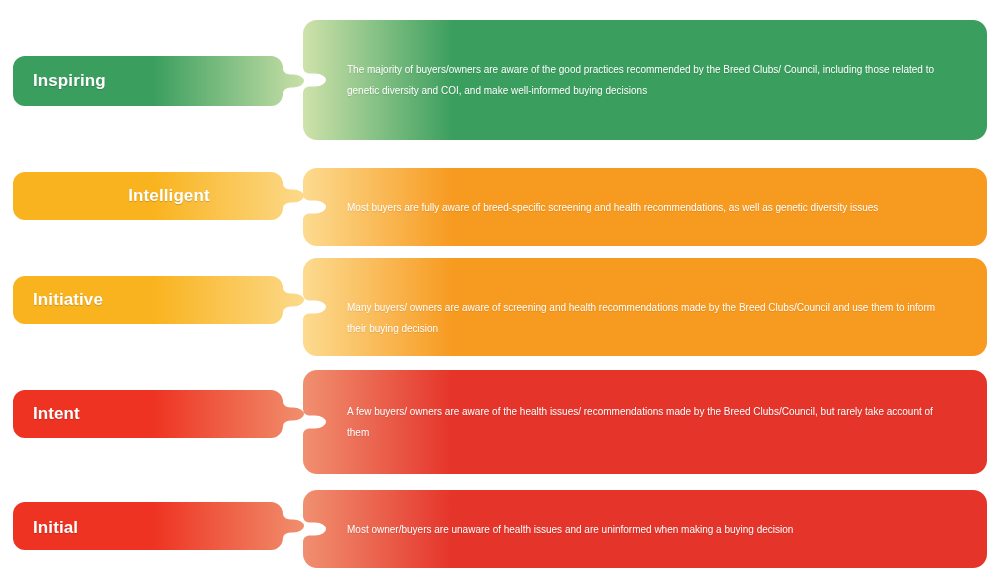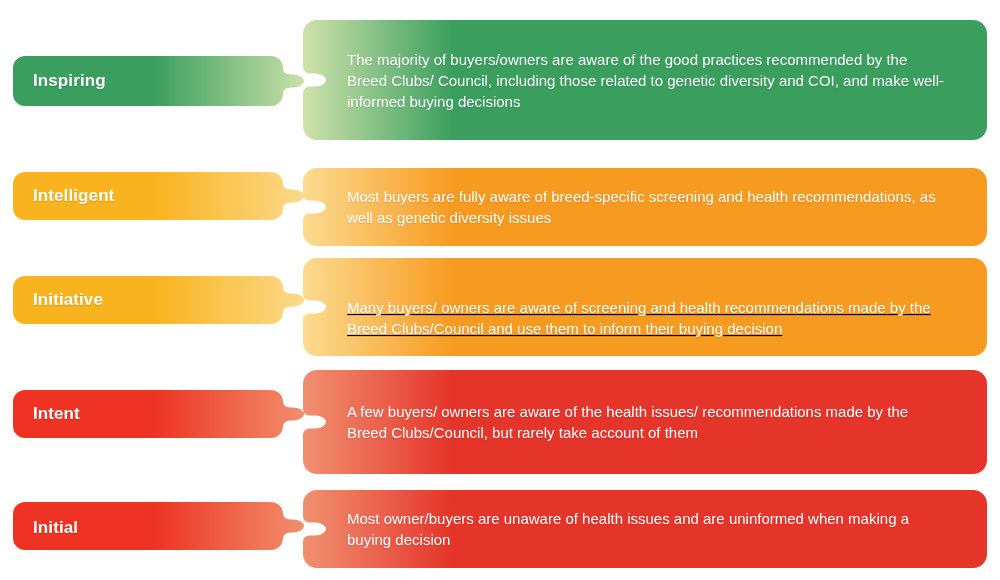--- a/index.html
+++ b/index.html
@@ -60,21 +60,21 @@
   .desc-svg {
     position: absolute;
     left: 0;
     top: 0;
     display: block;
   }
   .desc-text {
     position: relative;
     z-index: 2;
     color: #ffffff;
-    font-size: 15px;
+    font-size: 10px;
     line-height: 21px;
     padding: 0 42px 0 44px;
     white-space: pre-line;
     text-shadow: 0 1px 1px rgba(0,0,0,0.12);
   }
   .desc-inner {
     position: relative;
     z-index: 2;
     height: 100%;
     display: flex;
@@ -109,21 +109,21 @@
             </linearGradient>
           </defs>
           <path d="M 14 0 H 670 A 14 14 0 0 1 684 14 V 106 A 14 14 0 0 1 670 120 H 14 A 14 14 0 0 1 0 106 V 73.5 C 0 68.5, 3 66.5, 7 66.5 H 12 A 11 6.5 0 0 0 12 53.5 H 7 C 3 53.5, 0 51.5, 0 46.5 V 14 A 14 14 0 0 1 14 0 Z" fill="url(#descgrad0)"></path>
         </svg>
         <div class="desc-inner">
           <span class="desc-text">The majority of buyers/owners are aware of the good practices recommended by the Breed Clubs/ Council, including those related to genetic diversity and COI, and make well-informed buying decisions</span>
         </div>
       </div>
     </div>
     <div class="row" style="top: 0px;">
-      <div class="label-piece" style="top: 172px; width: 292px; height: 48px;">
+      <div class="label-piece" style="top: 172px; width: 292px; height: 48px; justify-content: center;">
         <svg class="label-svg" width="292" height="48" viewBox="0 0 292 48">
           <defs>
             <linearGradient id="pillgrad1" x1="0" y1="0" x2="1" y2="0">
               <stop offset="0%" stop-color="#f9b31e"></stop>
               <stop offset="48%" stop-color="#f9b31e"></stop>
               <stop offset="100%" stop-color="#fcd98a"></stop>
             </linearGradient>
           </defs>
           <path d="M 12 0 H 258 A 12 12 0 0 1 270 12 V 11.5 C 270 16.5, 275 17.5, 279 17.5 H 280 A 11 6.5 0 0 1 280 30.5 H 279 C 275 30.5, 270 31.5, 270 36.5 V 36 A 12 12 0 0 1 258 48 H 12 A 12 12 0 0 1 0 36 V 12 A 12 12 0 0 1 12 0 Z" fill="url(#pillgrad1)"></path>
         </svg>
@@ -152,21 +152,21 @@
             <linearGradient id="pillgrad2" x1="0" y1="0" x2="1" y2="0">
               <stop offset="0%" stop-color="#f9b31e"></stop>
               <stop offset="48%" stop-color="#f9b31e"></stop>
               <stop offset="100%" stop-color="#fcd98a"></stop>
             </linearGradient>
           </defs>
           <path d="M 12 0 H 258 A 12 12 0 0 1 270 12 V 11.5 C 270 16.5, 275 17.5, 279 17.5 H 280 A 11 6.5 0 0 1 280 30.5 H 279 C 275 30.5, 270 31.5, 270 36.5 V 36 A 12 12 0 0 1 258 48 H 12 A 12 12 0 0 1 0 36 V 12 A 12 12 0 0 1 12 0 Z" fill="url(#pillgrad2)"></path>
         </svg>
         <span class="label-text">Initiative</span>
       </div>
-      <div class="desc-piece" style="top: 258px; width: 684px; height: 120px; text-decoration: underline;">
+      <div class="desc-piece" style="top: 258px; width: 684px; height: 120px;">
         <svg class="desc-svg" width="684" height="98" viewBox="0 0 684 98">
           <defs>
             <linearGradient id="descgrad2" x1="0" y1="0" x2="1" y2="0">
               <stop offset="0%" stop-color="#fcdb90"></stop>
               <stop offset="22%" stop-color="#f79a20"></stop>
               <stop offset="100%" stop-color="#f79a20"></stop>
             </linearGradient>
           </defs>
           <path d="M 14 0 H 670 A 14 14 0 0 1 684 14 V 84 A 14 14 0 0 1 670 98 H 14 A 14 14 0 0 1 0 84 V 62.5 C 0 57.5, 3 55.5, 7 55.5 H 12 A 11 6.5 0 0 0 12 42.5 H 7 C 3 42.5, 0 40.5, 0 35.5 V 14 A 14 14 0 0 1 14 0 Z" fill="url(#descgrad2)"></path>
         </svg>

